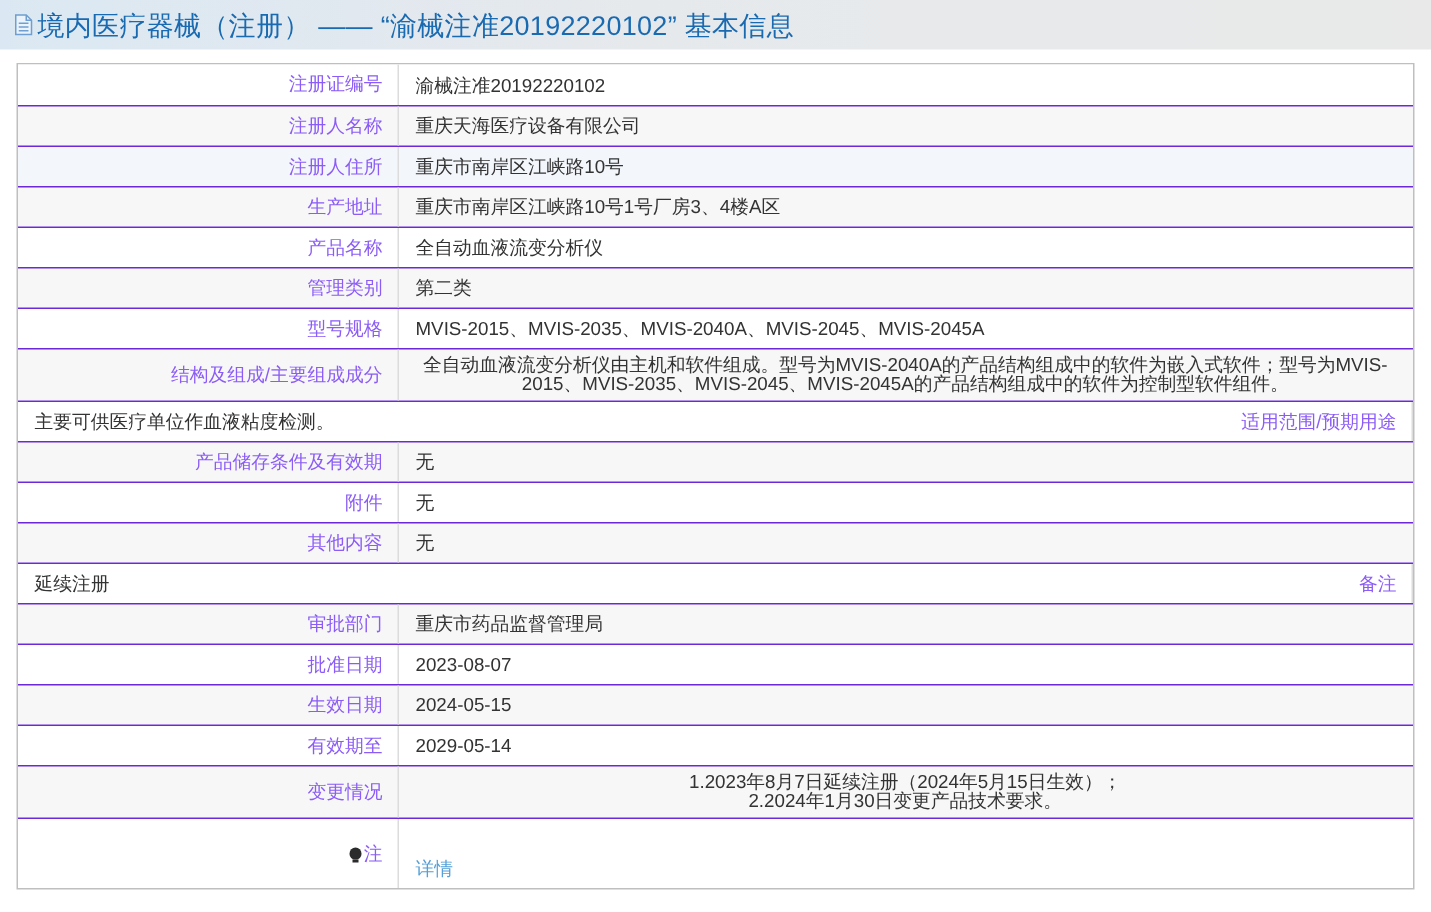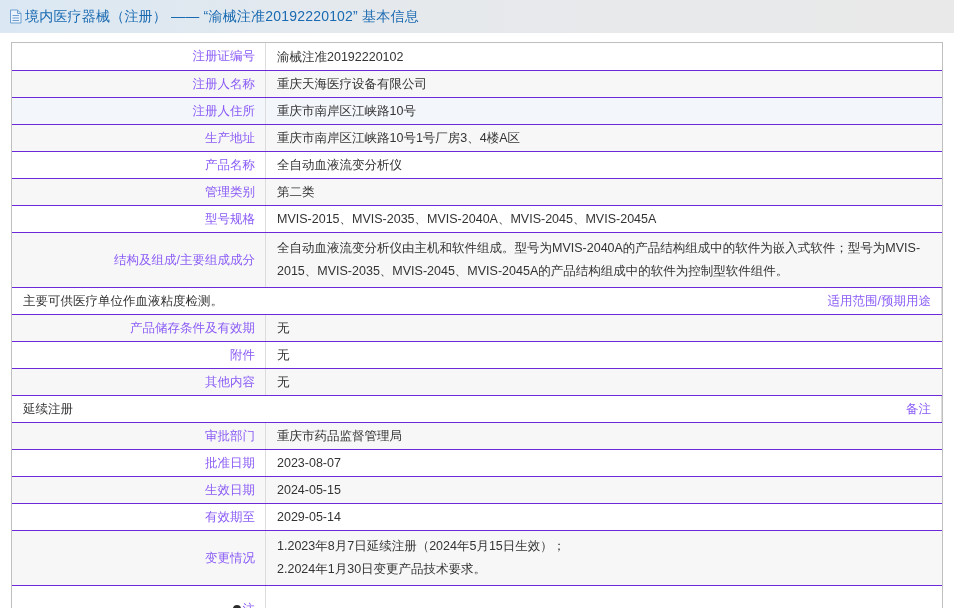--- a/index.html
+++ b/index.html
@@ -12,21 +12,21 @@
   }
   .title-bar {
     height: 33px;
     display: flex;
     align-items: center;
     padding-left: 9px;
     background: linear-gradient(90deg, #dbe8f3 0%, #e6e9ec 45%, #e9e9e9 100%);
   }
   .doc-icon { display: inline-flex; margin-right: 3px; }
   .title-text {
-    font-size: 14px;
+    font-size: 18px;
     color: #1a6ab1;
     letter-spacing: 0.2px;
     white-space: nowrap;
     text-align: center;
   }
   .info-table {
     margin: 9px 11px 0 11px;
     border: 1px solid #bfbfbf;
     background: #fff;
   }
@@ -53,21 +53,21 @@
   }
   .cell.value {
     flex: 1;
     display: flex;
     flex-direction: column;
     justify-content: center;
     padding: 3px 12px 3px 11px;
     color: #333333;
     line-height: 20px;
   }
-  .row.multi .cell.value { line-height: 23px; padding-top: 4px; padding-bottom: 4px; }
+  .row.multi .cell.value { line-height: 13px; padding-top: 4px; padding-bottom: 4px; text-align: center; }
   .vline { }
   a.detail-link { color: #549fd7; text-decoration: none; margin-top: 20px; }
   .bulb {
     display: inline-block;
     width: 8px; height: 8px;
     background: #2b2b2b;
     border-radius: 50% 50% 46% 46%;
     position: relative;
     margin-right: 2px;
     vertical-align: -1px;

